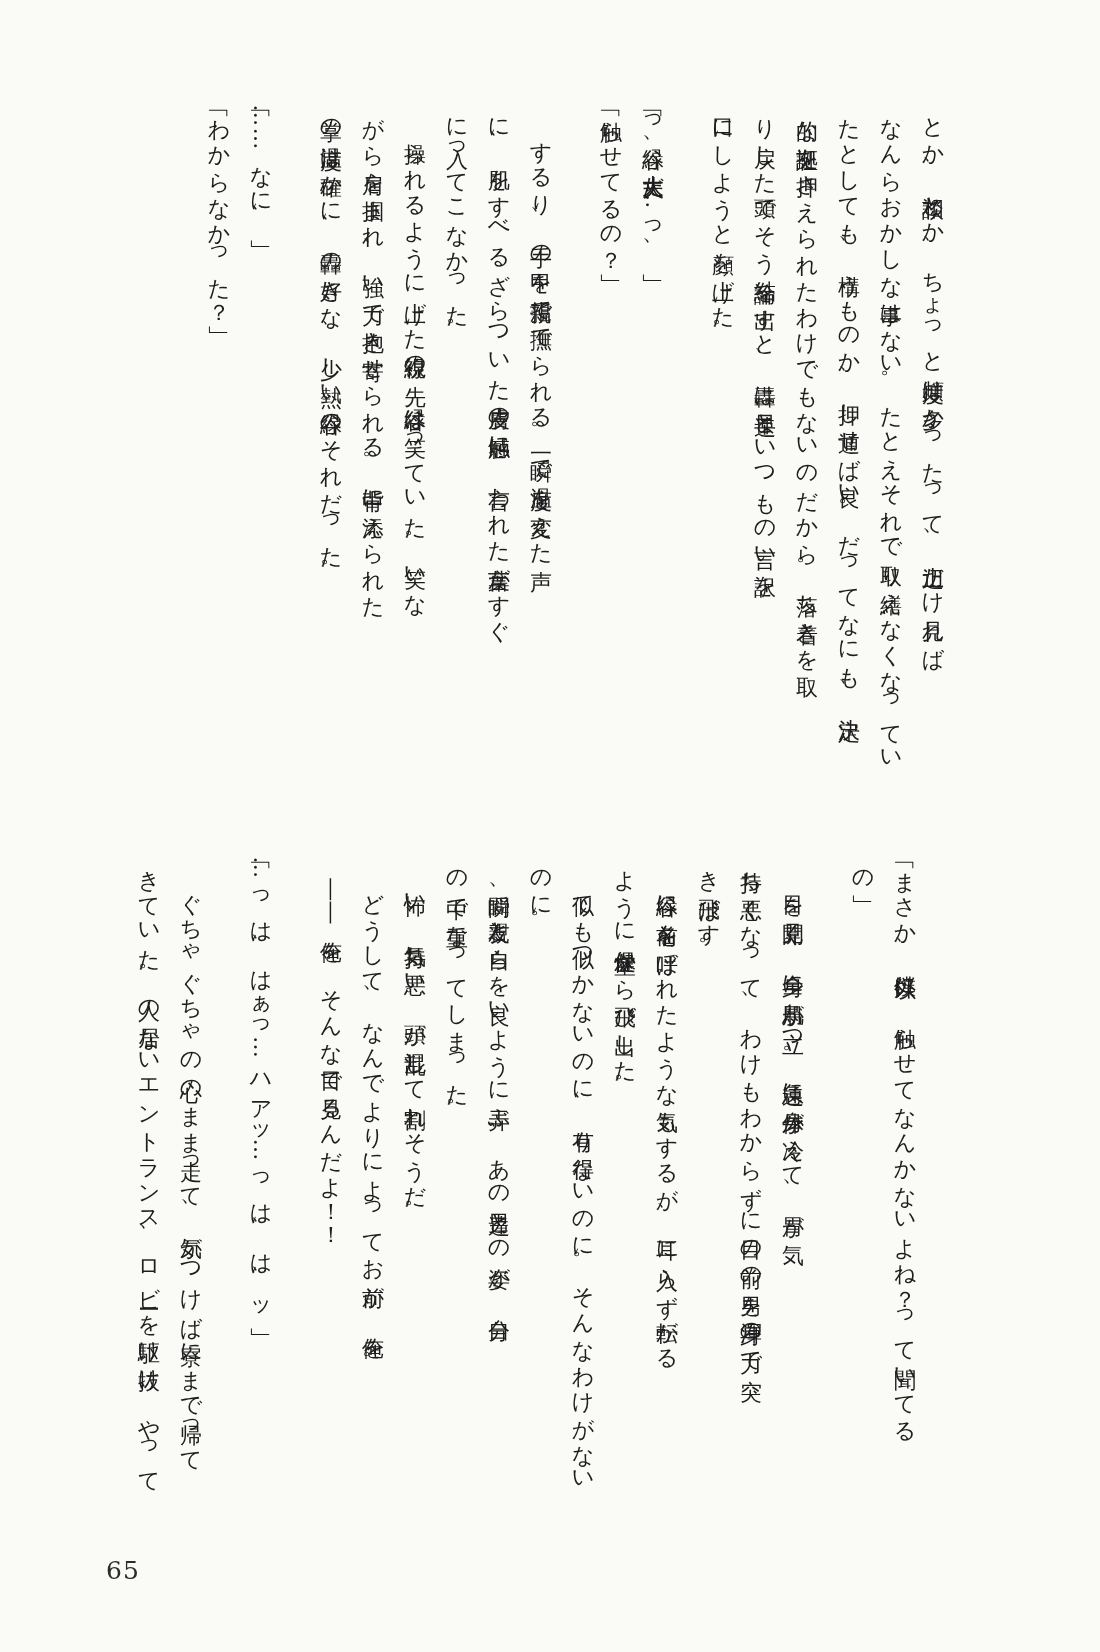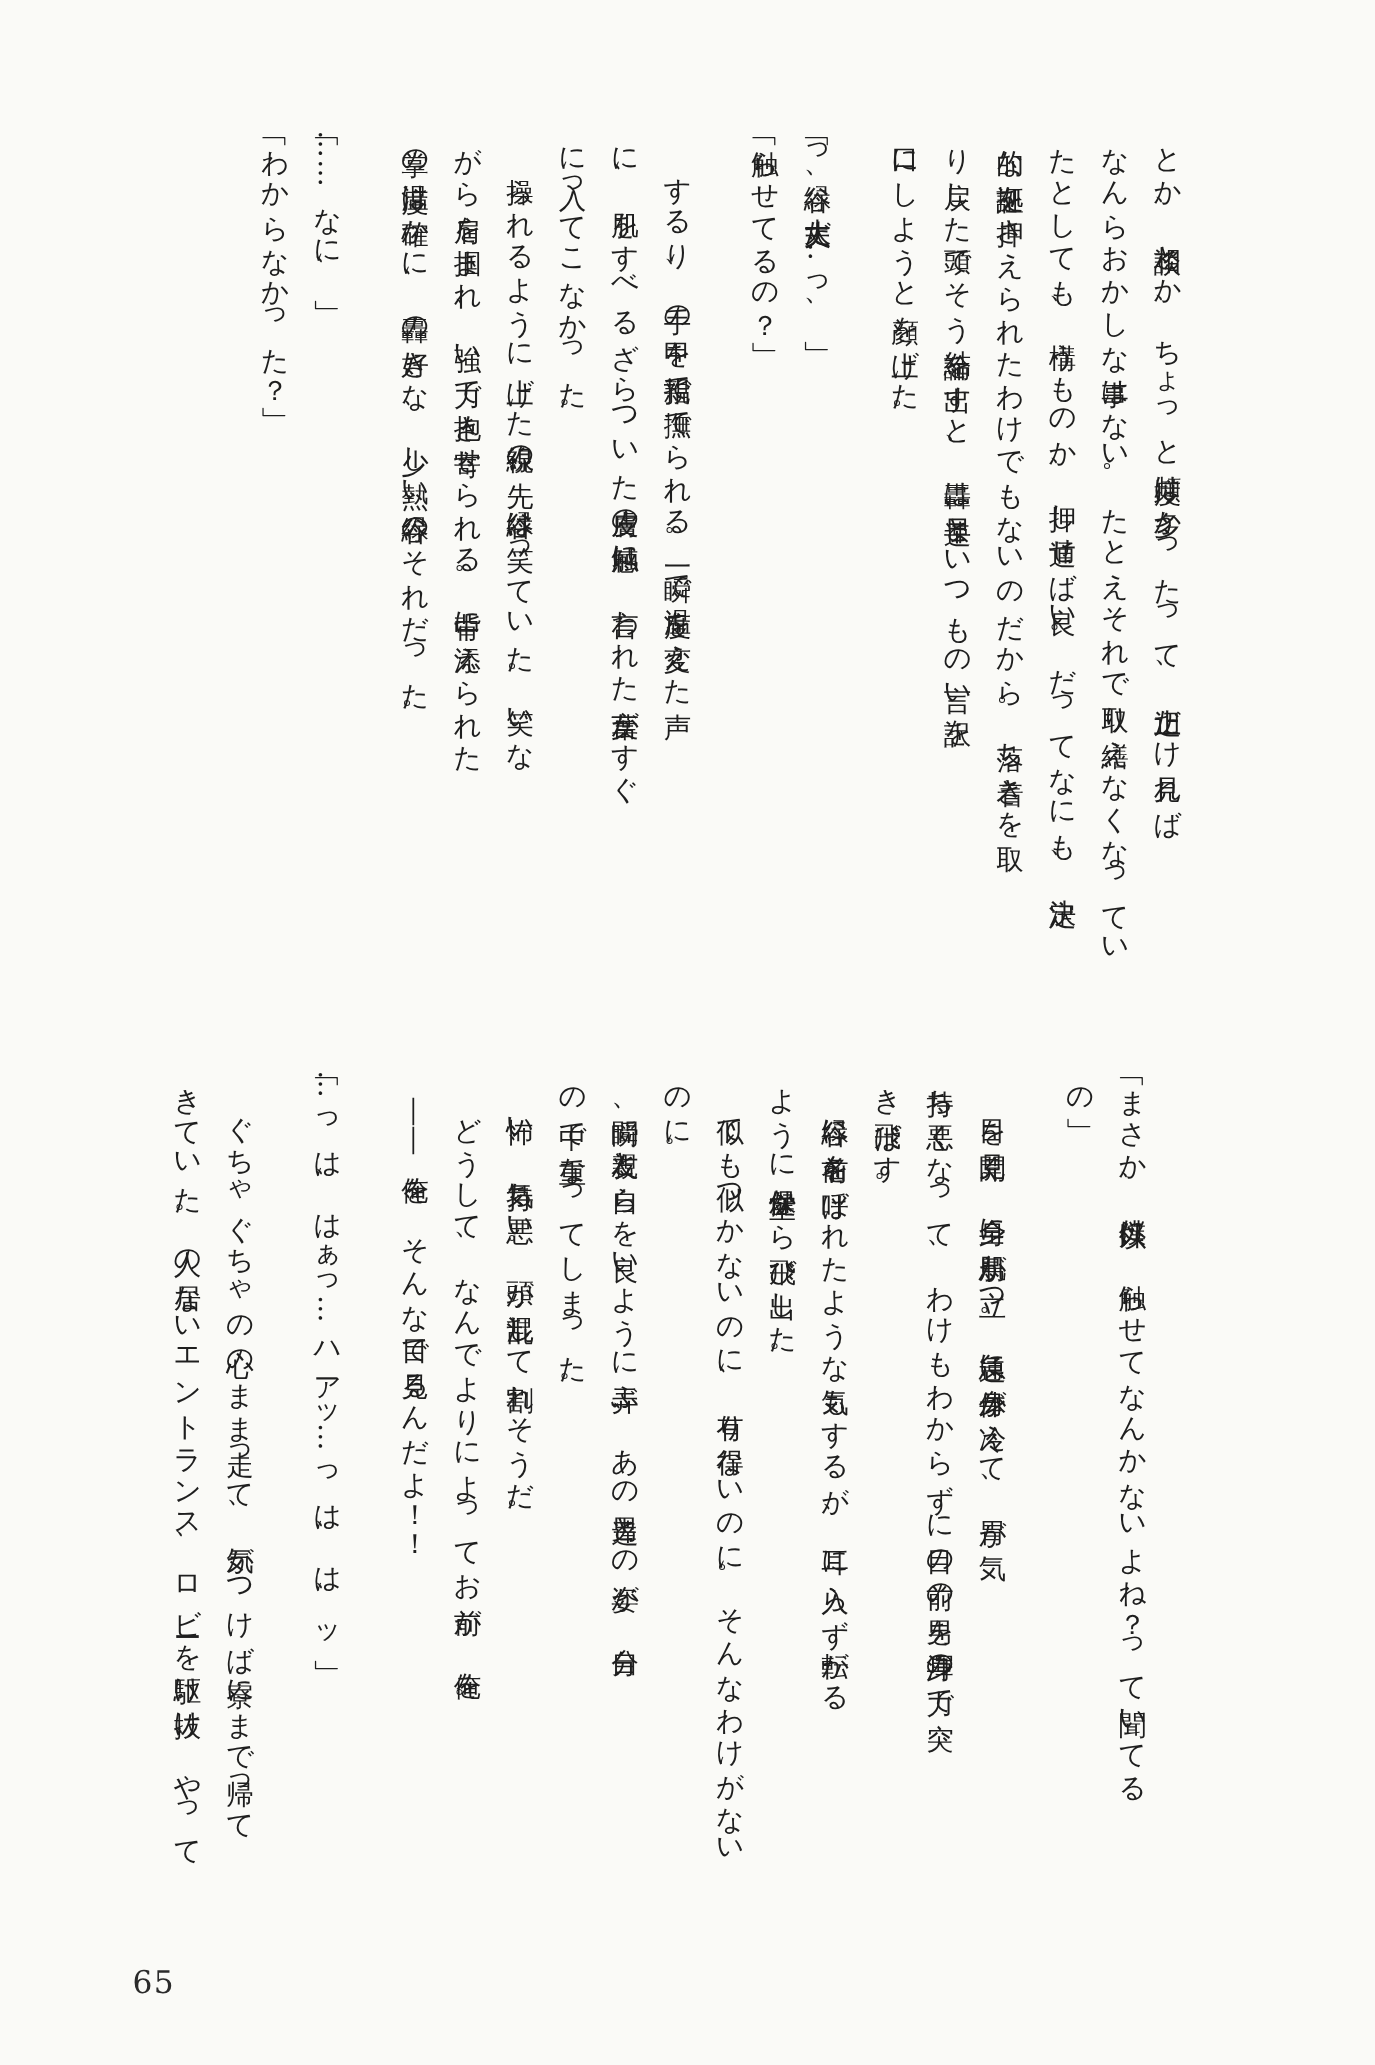--- a/index.html
+++ b/index.html
@@ -25,21 +25,20 @@
   .group { display: block; }
   .group.dialogue { margin-right: 28px; margin-left: 28px; }
   #top-block .group:first-child { margin-right: 0; }
   .page-number {
     position: absolute;
     left: 106px;
     top: 1556px;
     font-size: 25px;
     letter-spacing: 1px;
     color: #2b2b2b;
-    margin-top: 15px;
   }
 </style>
 </head>
 <body>
 
 <div id="top-block" class="vblock">
   <div class="group narrative">
     <p>とか、相談とか、ちょっと頻度は多かったって、上辺だけ見れば</p>
     <p>なんらおかしな事はない。たとえそれで取り繕えなくなってい</p>
     <p>たとしても、構うものか、押し通せば良い。だってなにも、決定</p>

